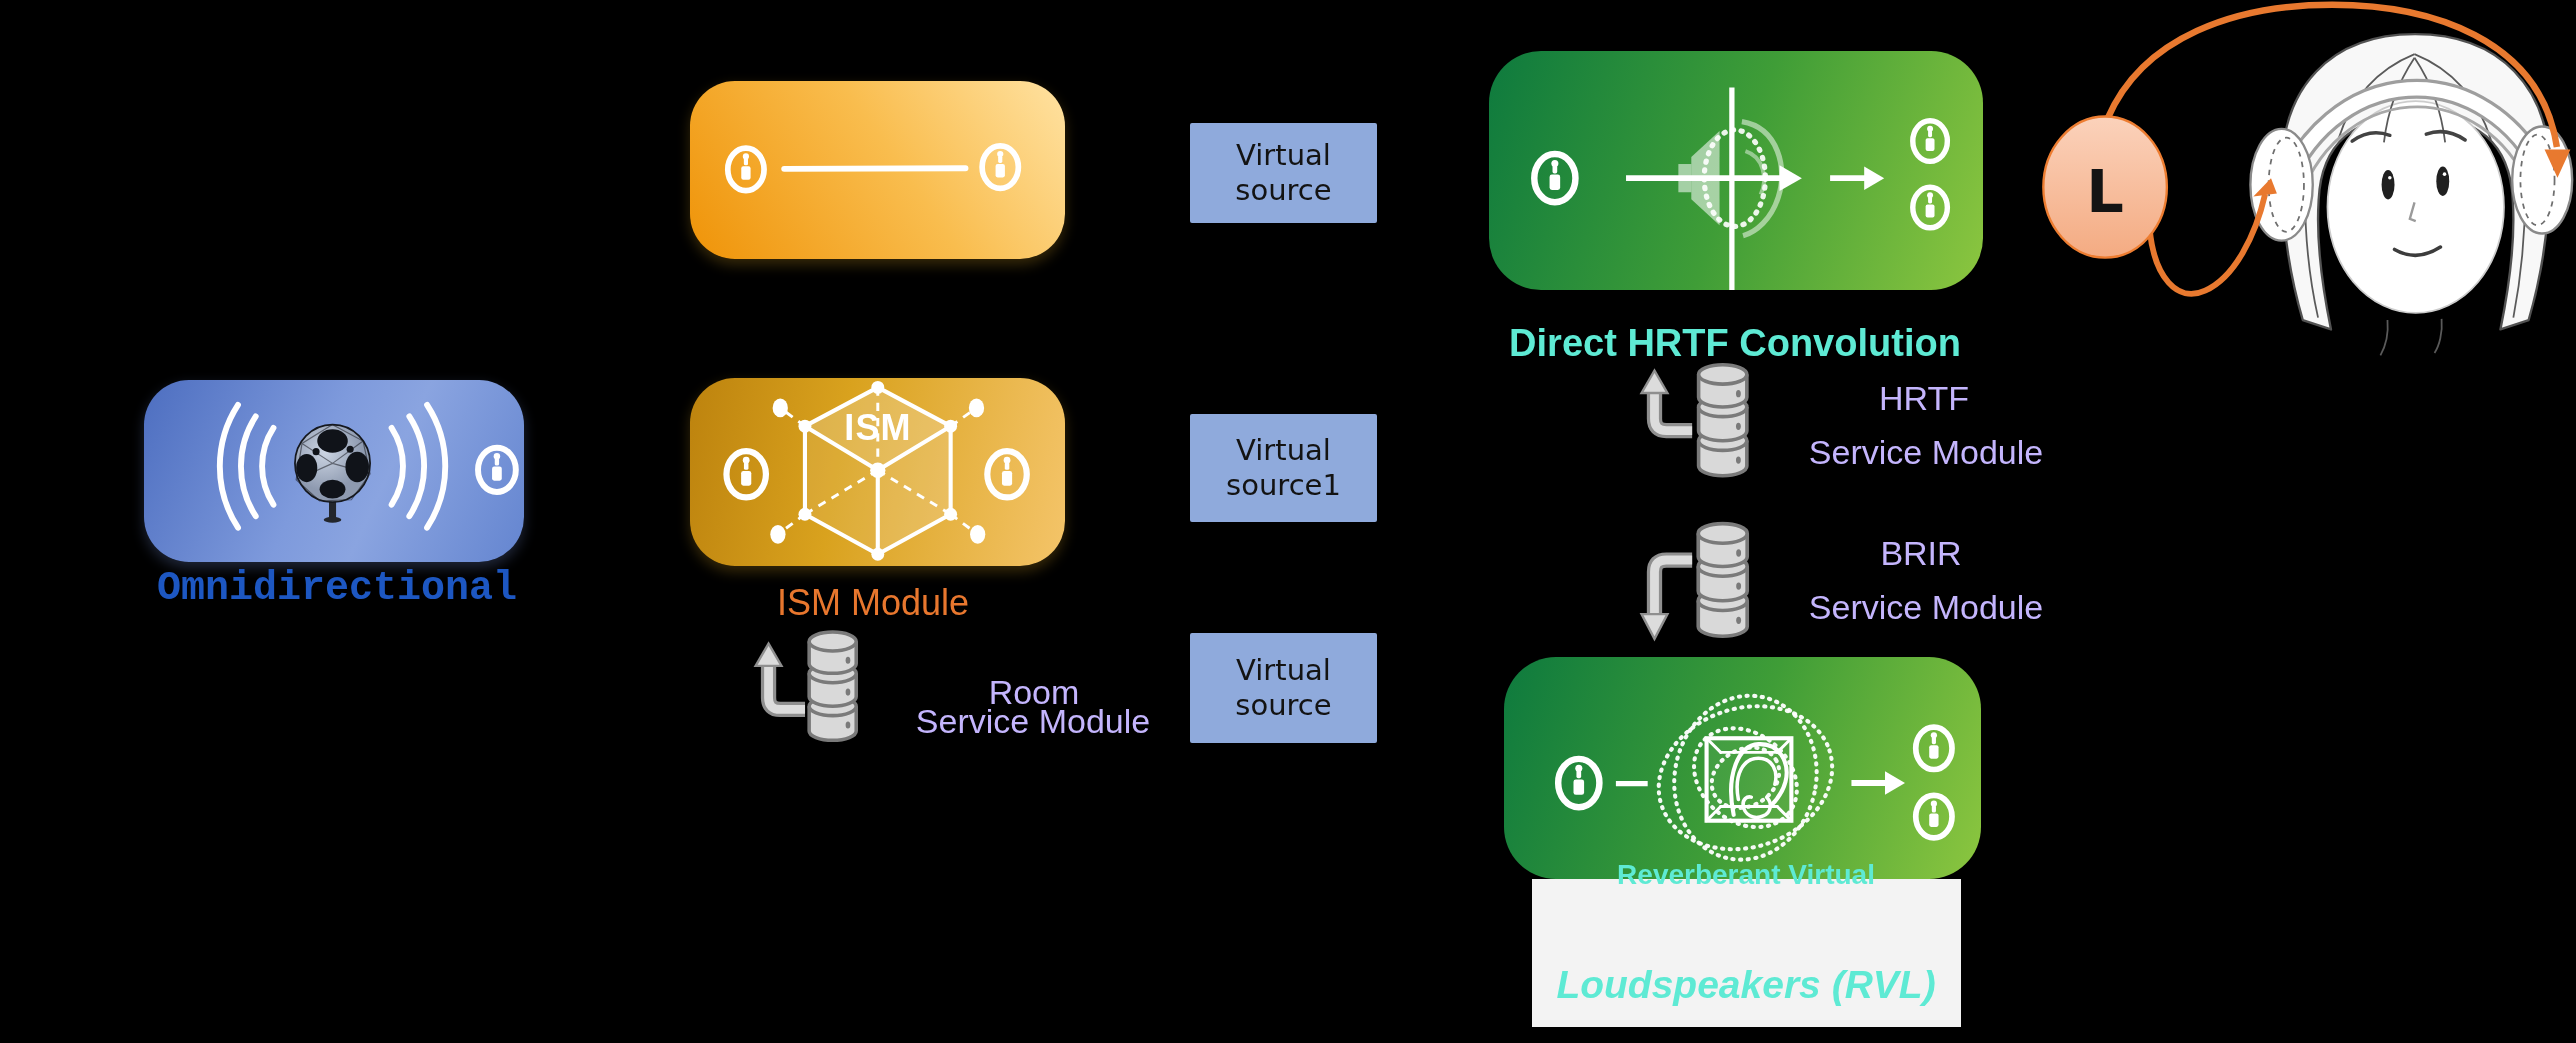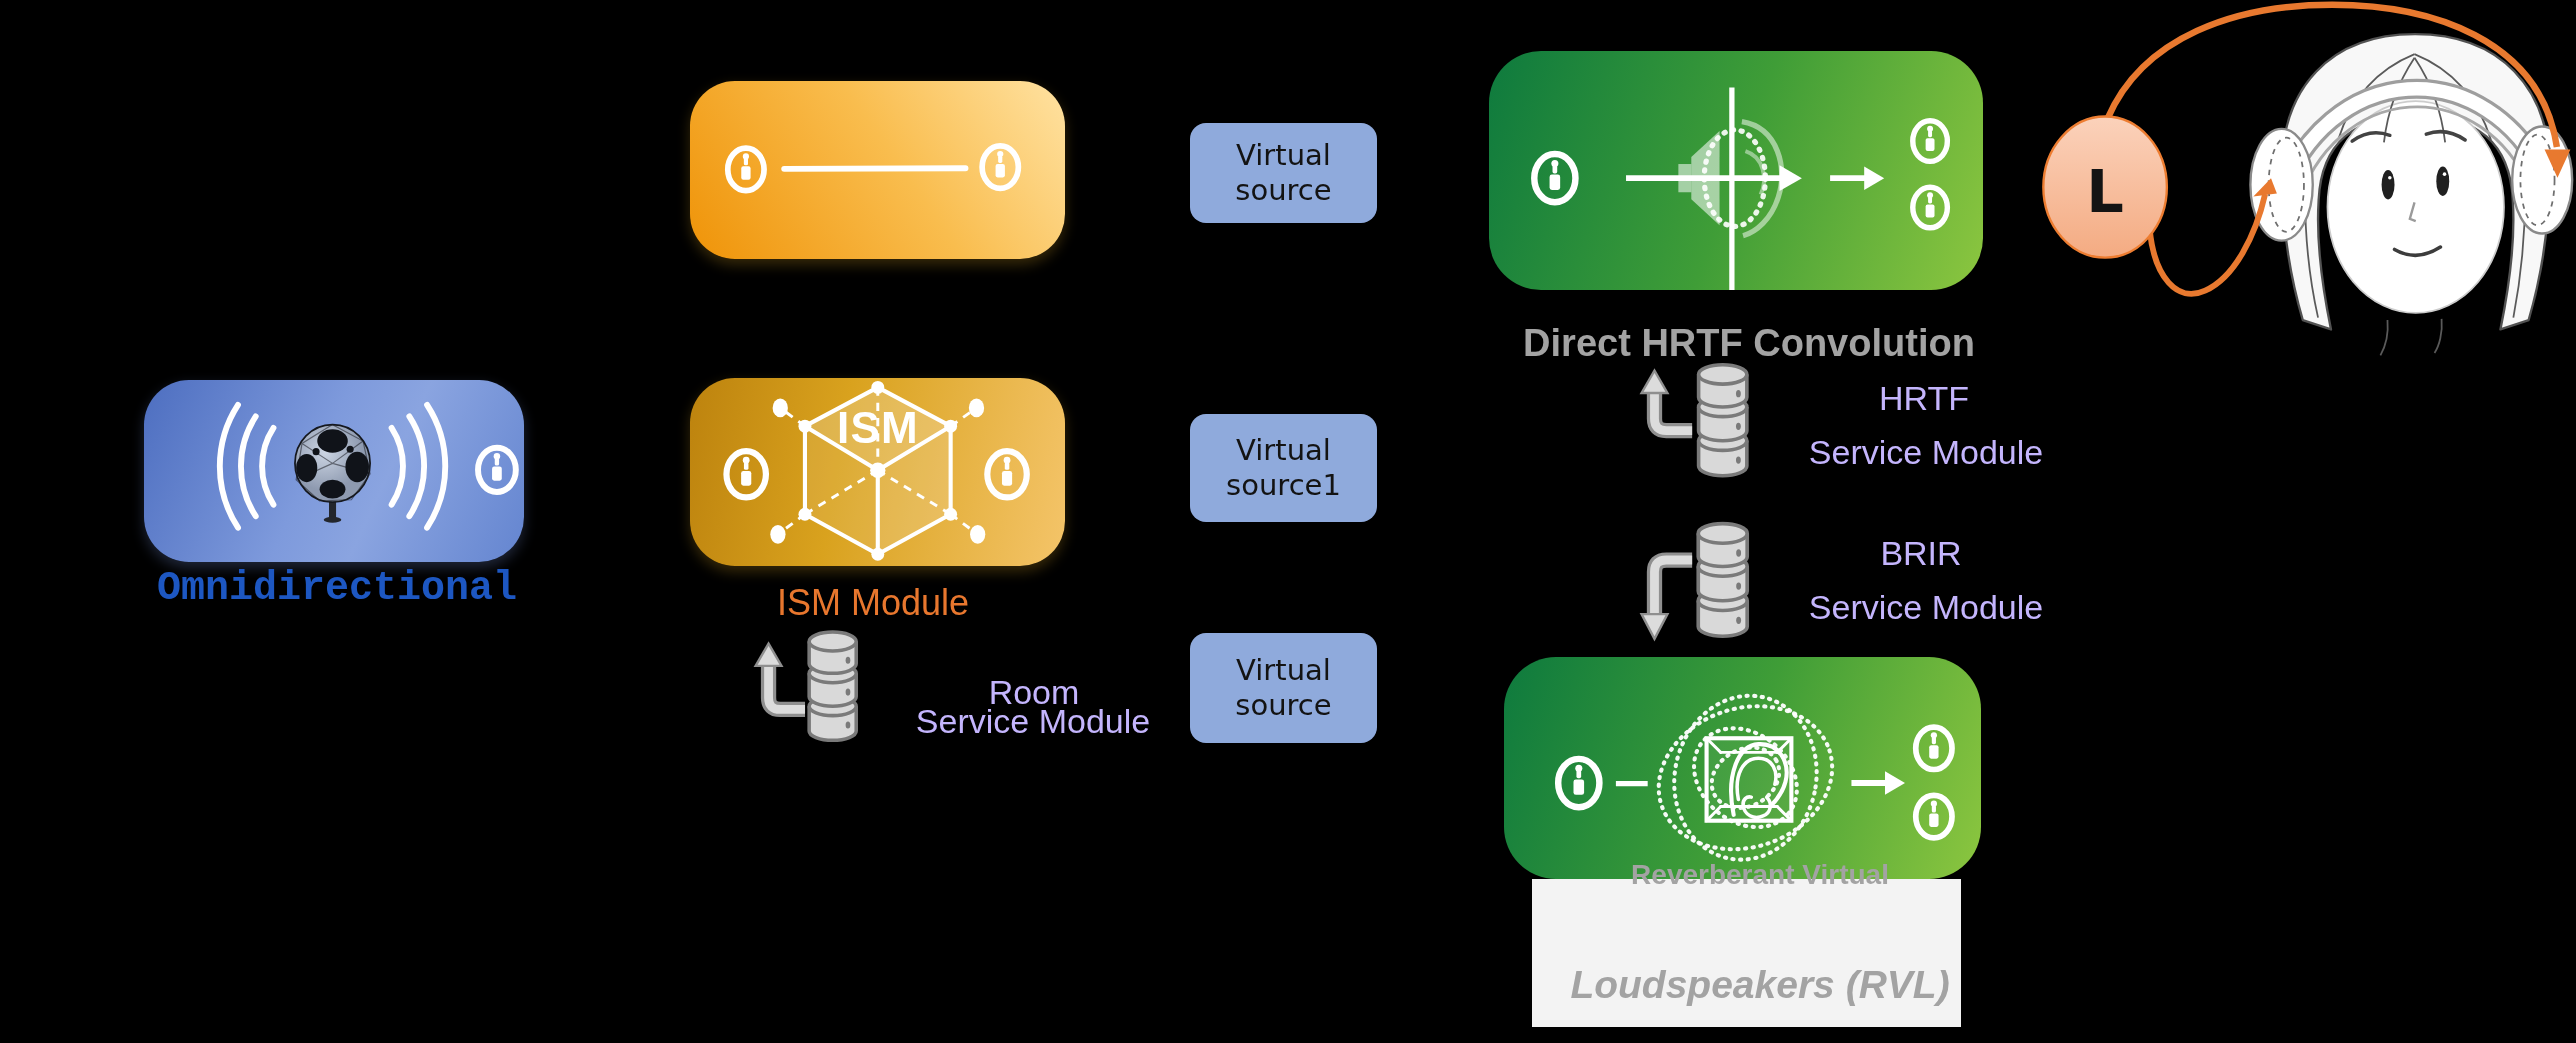--- a/index.html
+++ b/index.html
@@ -12,39 +12,39 @@
   .ff-box{left:690px;top:81px;width:375px;height:178px;border-radius:45px;
     background:linear-gradient(55deg,#f0970e 5%,#f9bd4e 55%,#ffe2a2 100%);
     box-shadow:0 5.9px 13px rgba(120,90,20,.45);}
   .ism-box{left:690px;top:378px;width:375px;height:188px;border-radius:45px;
     background:linear-gradient(100deg,#bd830e 0%,#d9a21e 40%,#f4c469 100%);
     box-shadow:0 5.9px 13px rgba(120,90,20,.45);}
   .dhc-box{left:1489px;top:51px;width:494px;height:239px;border-radius:52px;
     background:linear-gradient(110deg,#0e7a3e 0%,#3f9d37 50%,#8cc63f 100%);}
   .rvl-box{left:1504px;top:657px;width:477px;height:222px;border-radius:52px;
     background:linear-gradient(110deg,#0e7a3e 0%,#3f9d37 50%,#8cc63f 100%);}
-  .vs-box{left:1190px;width:187px;background:#8FAADC;border-radius:16px;
+  .vs-box{left:1190px;width:187px;background:#8FAADC;border-radius:2px;
     display:flex;flex-direction:column;align-items:center;justify-content:center;
     font-family:"DejaVu Sans",sans-serif;font-size:29px;line-height:35px;color:#131313;}
   .vs0{top:123px;height:100px;}
   .vs1{top:414px;height:108px;}
   .vsN{top:633px;height:110px;}
   .cap{position:absolute;transform:translate(-50%,-50%);white-space:nowrap;text-align:center;}
   .cap-omni{left:337px;top:588px;font-family:Liberation Mono, monospace;font-weight:bold;
             font-size:40px;color:#1d57c2;}
   .cap-orange{font-size:36px;color:#e8772e;}
   .cap-ff{left:887px;top:288px;}
   .cap-ism{left:873px;top:603px;}
-  .cap-green{font-weight:bold;color:#a3a3a3;margin-left:14px;}
+  .cap-green{font-weight:bold;color:#5eead4;}
   .cap-dhc{left:1735px;top:343px;font-size:38px;}
   .cap-rvl1{left:1746px;top:875px;font-size:28px;}
   .cap-rvl2{left:1746px;top:985px;font-size:39px;font-style:italic;}
   .svc{position:absolute;transform:translate(-50%,-50%);white-space:nowrap;
        font-size:34px;color:#c4b5fd;}
-  .ism-badge{left:878px;top:428px;font-size:44px;font-weight:bold;color:#fff;letter-spacing:1.2px;}
+  .ism-badge{left:878px;top:428px;font-size:36px;font-weight:bold;color:#fff;letter-spacing:1.2px;}
   .l-badge{left:2105px;top:191px;font-family:"DejaVu Sans",sans-serif;font-weight:bold;
            font-size:59px;color:#141414;}
   .rvl-panel{position:absolute;left:1532px;top:879px;width:429px;height:148px;background:#f3f3f3;}
   .overlay{position:absolute;left:0;top:0;z-index:5;pointer-events:none;}
   .boxsvg{position:absolute;left:0;top:0;width:100%;height:100%;}
   .textlayer{z-index:10;}
 </style>
 </head>
 <body>
 

